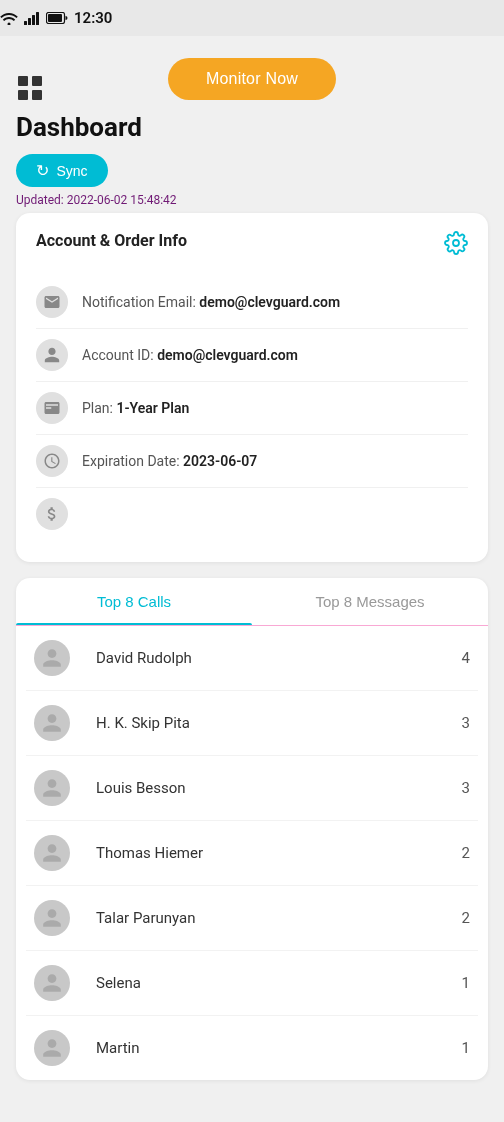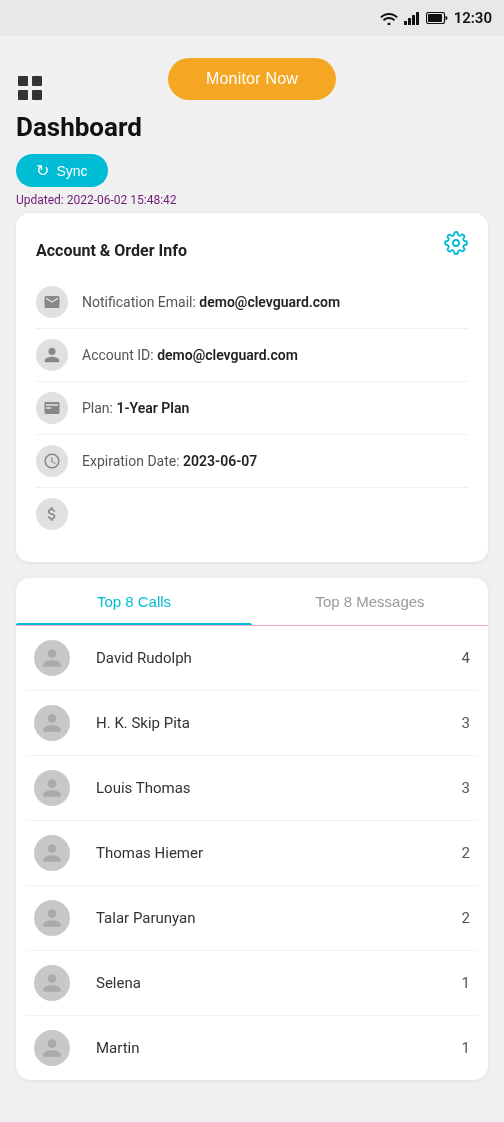--- a/index.html
+++ b/index.html
@@ -12,21 +12,21 @@
       font-size: 15px;
       color: #222;
     }
 
     
     .status-bar {
       background: #e8e8e8;
       height: 36px;
       display: flex;
       align-items: center;
-      justify-content: flex-end;
+      justify-content: flex-start;
       padding-right: 12px;
       gap: 8px;
     }
     .status-icons {
       display: flex;
       align-items: center;
       gap: 6px;
     }
     .status-time {
       font-size: 15px;
@@ -106,21 +106,21 @@
     
     .account-card {
       background: #fff;
       border-radius: 14px;
       padding: 18px 20px 22px 20px;
       margin-bottom: 16px;
       box-shadow: 0 1px 4px rgba(0,0,0,0.07);
     }
     .account-card-header {
       display: flex;
-      align-items: flex-end;
+      align-items: flex-start;
       justify-content: space-between;
       margin-bottom: 16px;
     }
     .account-card-title {
       font-size: 16px;
       font-weight: 700;
       color: #222;
     }
     .gear-icon {
       color: #00bcd4;
@@ -367,21 +367,21 @@
       </div>
       <span class="contact-name">H. K. Skip Pita</span>
       <span class="contact-count">3</span>
     </div>
         <div class="contact-row">
       <div class="avatar">
         <svg width="22" height="22" viewBox="0 0 24 24" fill="#aaa">
               <path d="M12 12c2.7 0 4.8-2.1 4.8-4.8S14.7 2.4 12 2.4 7.2 4.5 7.2 7.2 9.3 12 12 12zm0 2.4c-3.2 0-9.6 1.6-9.6 4.8v2.4h19.2v-2.4c0-3.2-6.4-4.8-9.6-4.8z"></path>
             </svg>
       </div>
-      <span class="contact-name">Louis Thomas</span>
+      <span class="contact-name">Louis Besson</span>
       <span class="contact-count">3</span>
     </div>
         <div class="contact-row">
       <div class="avatar">
         <svg width="22" height="22" viewBox="0 0 24 24" fill="#aaa">
               <path d="M12 12c2.7 0 4.8-2.1 4.8-4.8S14.7 2.4 12 2.4 7.2 4.5 7.2 7.2 9.3 12 12 12zm0 2.4c-3.2 0-9.6 1.6-9.6 4.8v2.4h19.2v-2.4c0-3.2-6.4-4.8-9.6-4.8z"></path>
             </svg>
       </div>
       <span class="contact-name">Thomas Hiemer</span>
       <span class="contact-count">2</span>

